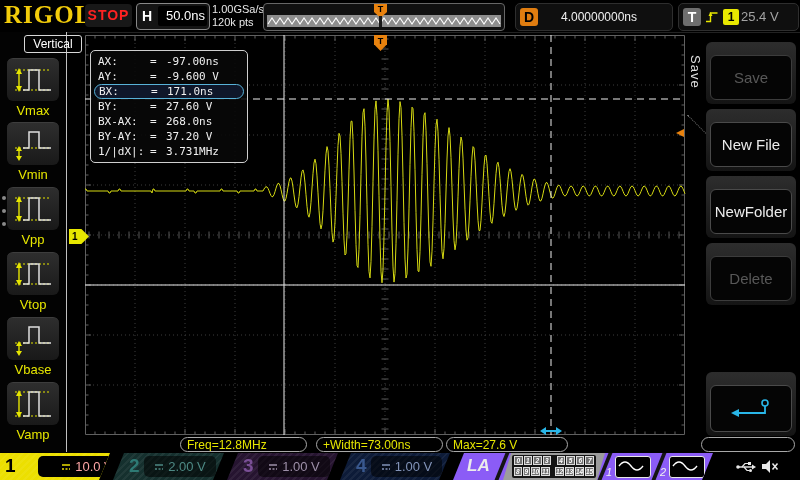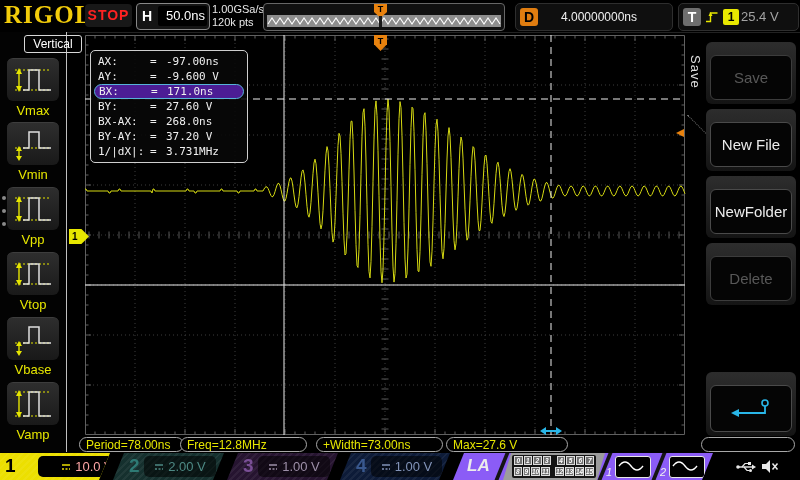--- a/index.html
+++ b/index.html
@@ -55,21 +55,21 @@
   #trig-top{position:absolute;left:289px;top:0px;width:13px;height:16px;background:#e8820e;
         clip-path:polygon(0 0,100% 0,100% 58%,50% 100%,0 58%);color:#000;font-weight:bold;font-size:9px;text-align:center;line-height:12px;}
   
   #cursor-panel{position:absolute;left:5px;top:15px;width:150px;background:rgba(8,8,8,0.9);
         border:1px solid #cfcfcf;border-radius:5px;padding:3px 3px;z-index:5;
         font-family:"DejaVu Sans Mono",monospace;font-size:11px;color:#f0f0f0;}
   .cr{display:flex;height:15px;line-height:15px;padding:0 4px;}
   .cr .l{width:52px;}
   .cr .e{width:16px;}
   .cr .v{flex:1;}
-  .cr.sel{background:#4c1d95;border:1px solid #58b2d8;border-radius:8px;height:13px;line-height:13px;}
+  .cr.sel{background:#0f172a;border:1px solid #58b2d8;border-radius:8px;height:13px;line-height:13px;}
   
   #save-tab{position:absolute;left:688px;top:55px;color:#e0e0e0;font-size:13px;
         writing-mode:vertical-rl;letter-spacing:1px;}
   #tab-diag{position:absolute;left:683px;top:125px;width:30px;border-top:1px dotted #666;transform:rotate(45deg);}
   .mslot{position:absolute;left:706px;width:90px;background:linear-gradient(#2d2d2d,#141414);border-radius:6px;}
   .mbtn{position:absolute;left:4px;right:4px;top:13px;bottom:4px;background:#050505;border:1px solid #4a4a4a;
         border-radius:6px;color:#ececec;font-size:15px;display:flex;align-items:center;justify-content:center;}
   .mbtn.dis{color:#585858;border-color:#3c3c3c;}
   
   .pill{position:absolute;top:437px;height:15px;border:1px solid #a8a8a8;border-radius:8px;background:#000;
@@ -307,21 +307,20 @@
   <div class="mslot" style="top:372px;height:64px">
     <div class="mbtn">
       <svg width="56" height="26">
         <circle cx="42" cy="7" r="3" stroke="#29b6e8" stroke-width="1.6" fill="none"></circle>
         <path d="M42 10 V17 H16" stroke="#29b6e8" stroke-width="1.8" fill="none"></path>
         <polygon points="16,13 16,21 8,17" fill="#29b6e8"></polygon>
       </svg>
     </div>
   </div>
 
-  <div class="pill" style="left:79px;width:105px">Period=78.00ns</div>
   <div class="pill" style="left:180px;width:127px">Freq=12.8MHz</div>
   <div class="pill" style="left:316px;width:127px">+Width=73.00ns</div>
   <div class="pill" style="left:446px;width:122px">Max=27.6 V</div>
   <div class="pill" style="left:701px;width:94px"></div>
 
   <div id="chbar">
     <div class="chan hatch" style="left:0;width:110px;background-color:#ecdf00;clip-path:polygon(0 0,100% 0,calc(100% - 11px) 100%,0 100%)">
       <span class="num" style="left:5px;color:#000">1</span>
       <div class="inset" style="left:38px;width:98px;background:#000;color:#fca5a5">
         <svg width="10" height="8">

